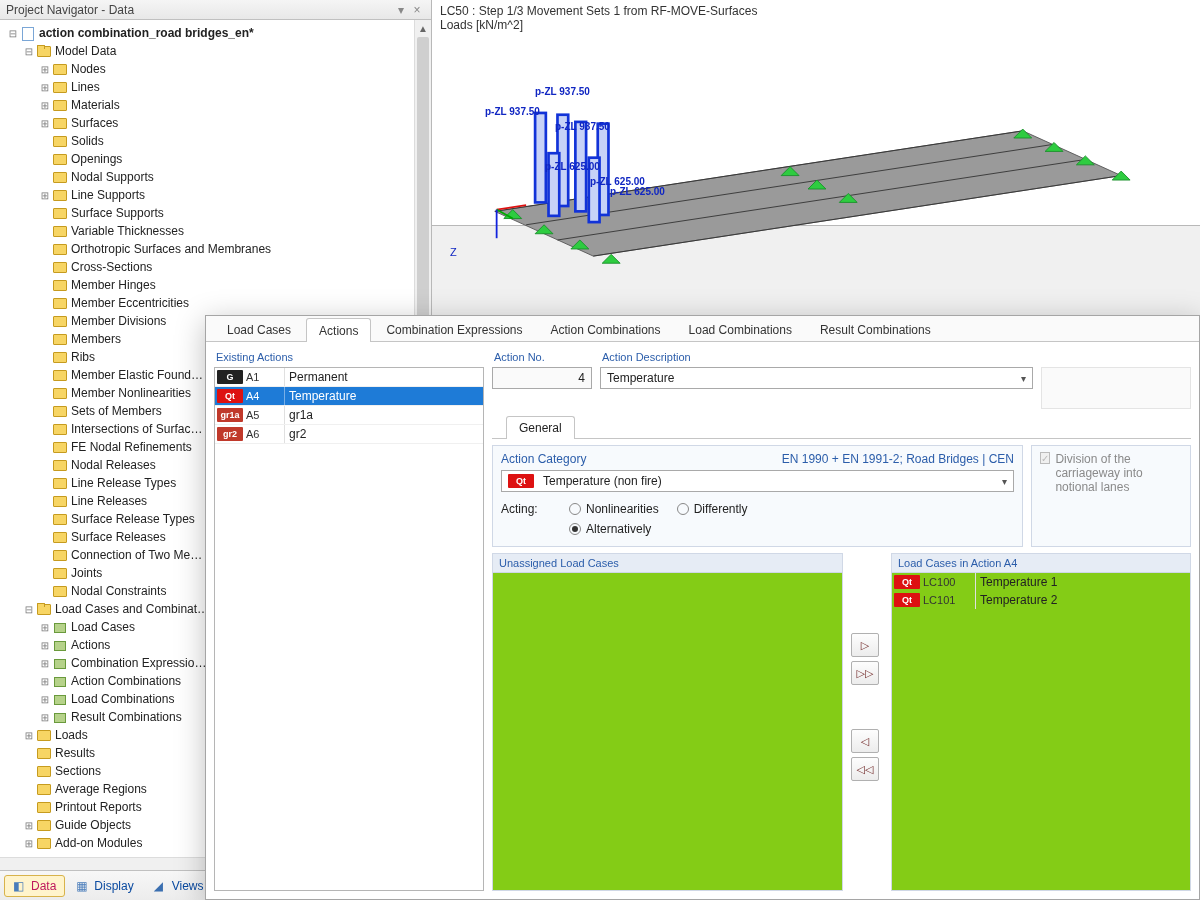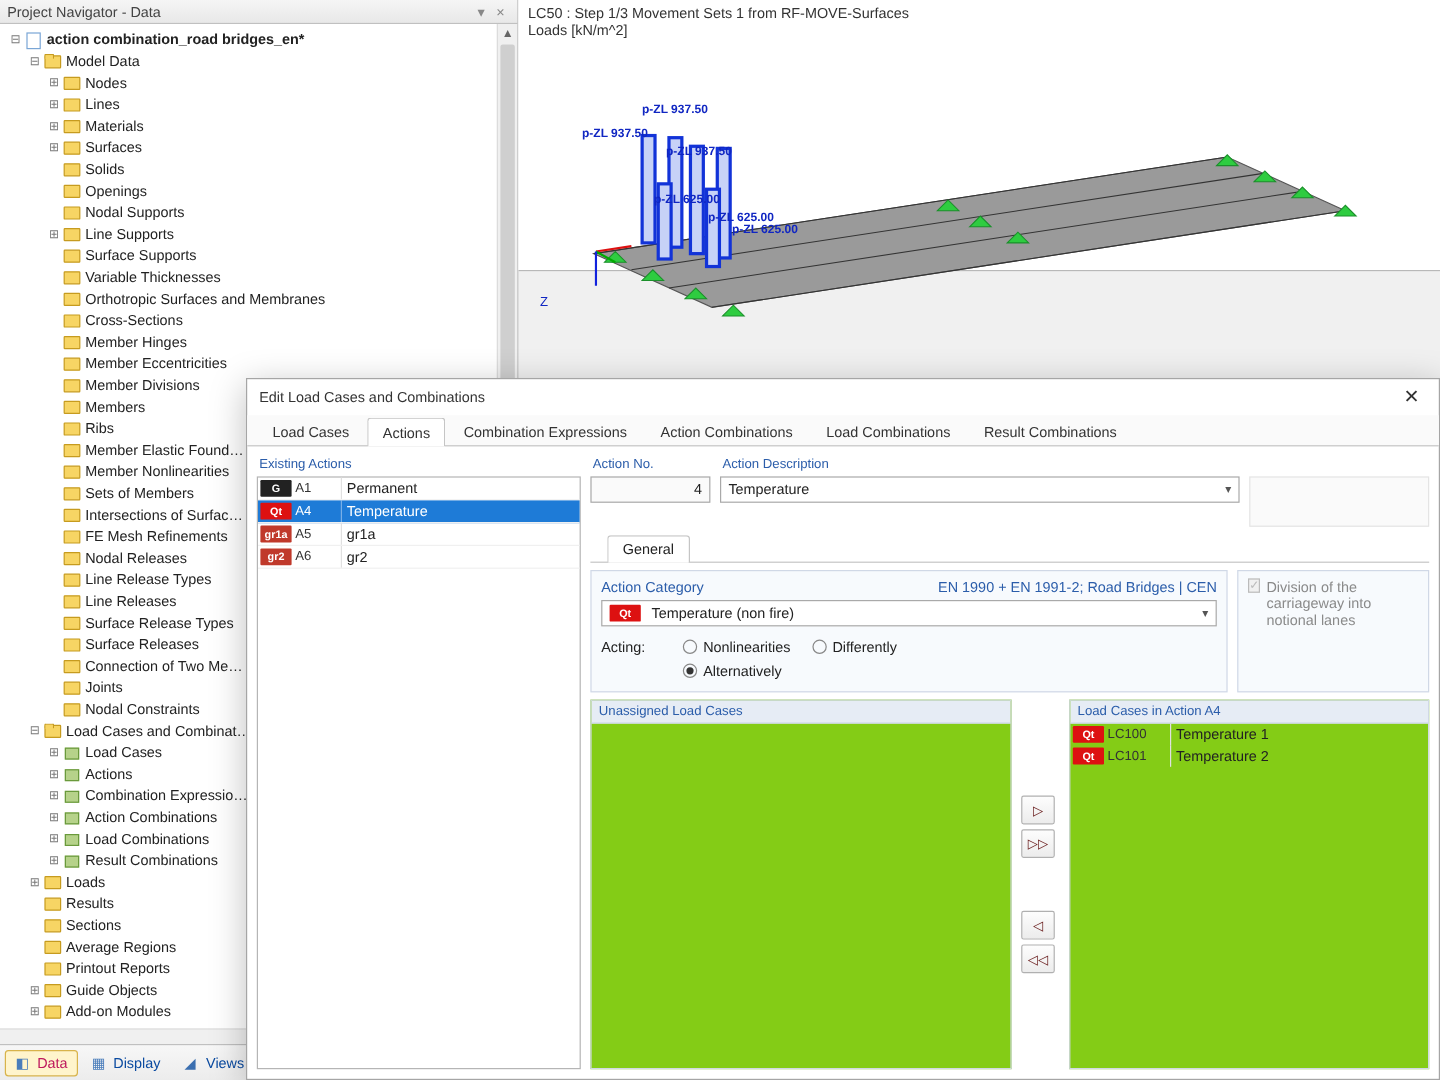--- a/index.html
+++ b/index.html
@@ -228,21 +228,21 @@
         <span class="tree-label">Sets of Members</span>
       </div>
       <div class="tree-row" style="padding-left: 36px;">
         <span class="tw"></span>
         <span class="ic folder"></span>
         <span class="tree-label">Intersections of Surfac…</span>
       </div>
       <div class="tree-row" style="padding-left: 36px;">
         <span class="tw"></span>
         <span class="ic folder"></span>
-        <span class="tree-label">FE Mesh Refinements</span>
+        <span class="tree-label">FE Nodal Refinements</span>
       </div>
       <div class="tree-row" style="padding-left: 36px;">
         <span class="tw"></span>
         <span class="ic folder"></span>
         <span class="tree-label">Nodal Releases</span>
       </div>
       <div class="tree-row" style="padding-left: 36px;">
         <span class="tw"></span>
         <span class="ic folder"></span>
         <span class="tree-label">Line Release Types</span>
@@ -418,25 +418,20 @@
     <div class="load-label" style="left:95px;top:50px">p-ZL 937.50</div>
     <div class="load-label" style="left:115px;top:85px">p-ZL 937.50</div>
     <div class="load-label" style="left:105px;top:125px">p-ZL 625.00</div>
     <div class="load-label" style="left:150px;top:140px">p-ZL 625.00</div>
     <div class="load-label" style="left:170px;top:150px">p-ZL 625.00</div>
     <div class="axis-z">Z</div>
   </div>
 </div>
 
 <div class="dialog">
-  <div class="dlg-title">
-    <span>Edit Load Cases and Combinations</span>
-    <span class="spacer"></span>
-    <span class="dlg-close">✕</span>
-  </div>
   <div class="dlg-tabs" id="dlg-tabs">
       <div class="dlg-tab">Load Cases</div>
       <div class="dlg-tab active">Actions</div>
       <div class="dlg-tab">Combination Expressions</div>
       <div class="dlg-tab">Action Combinations</div>
       <div class="dlg-tab">Load Combinations</div>
       <div class="dlg-tab">Result Combinations</div>
     </div>
   <div class="dlg-body">
     <div class="left-col">

